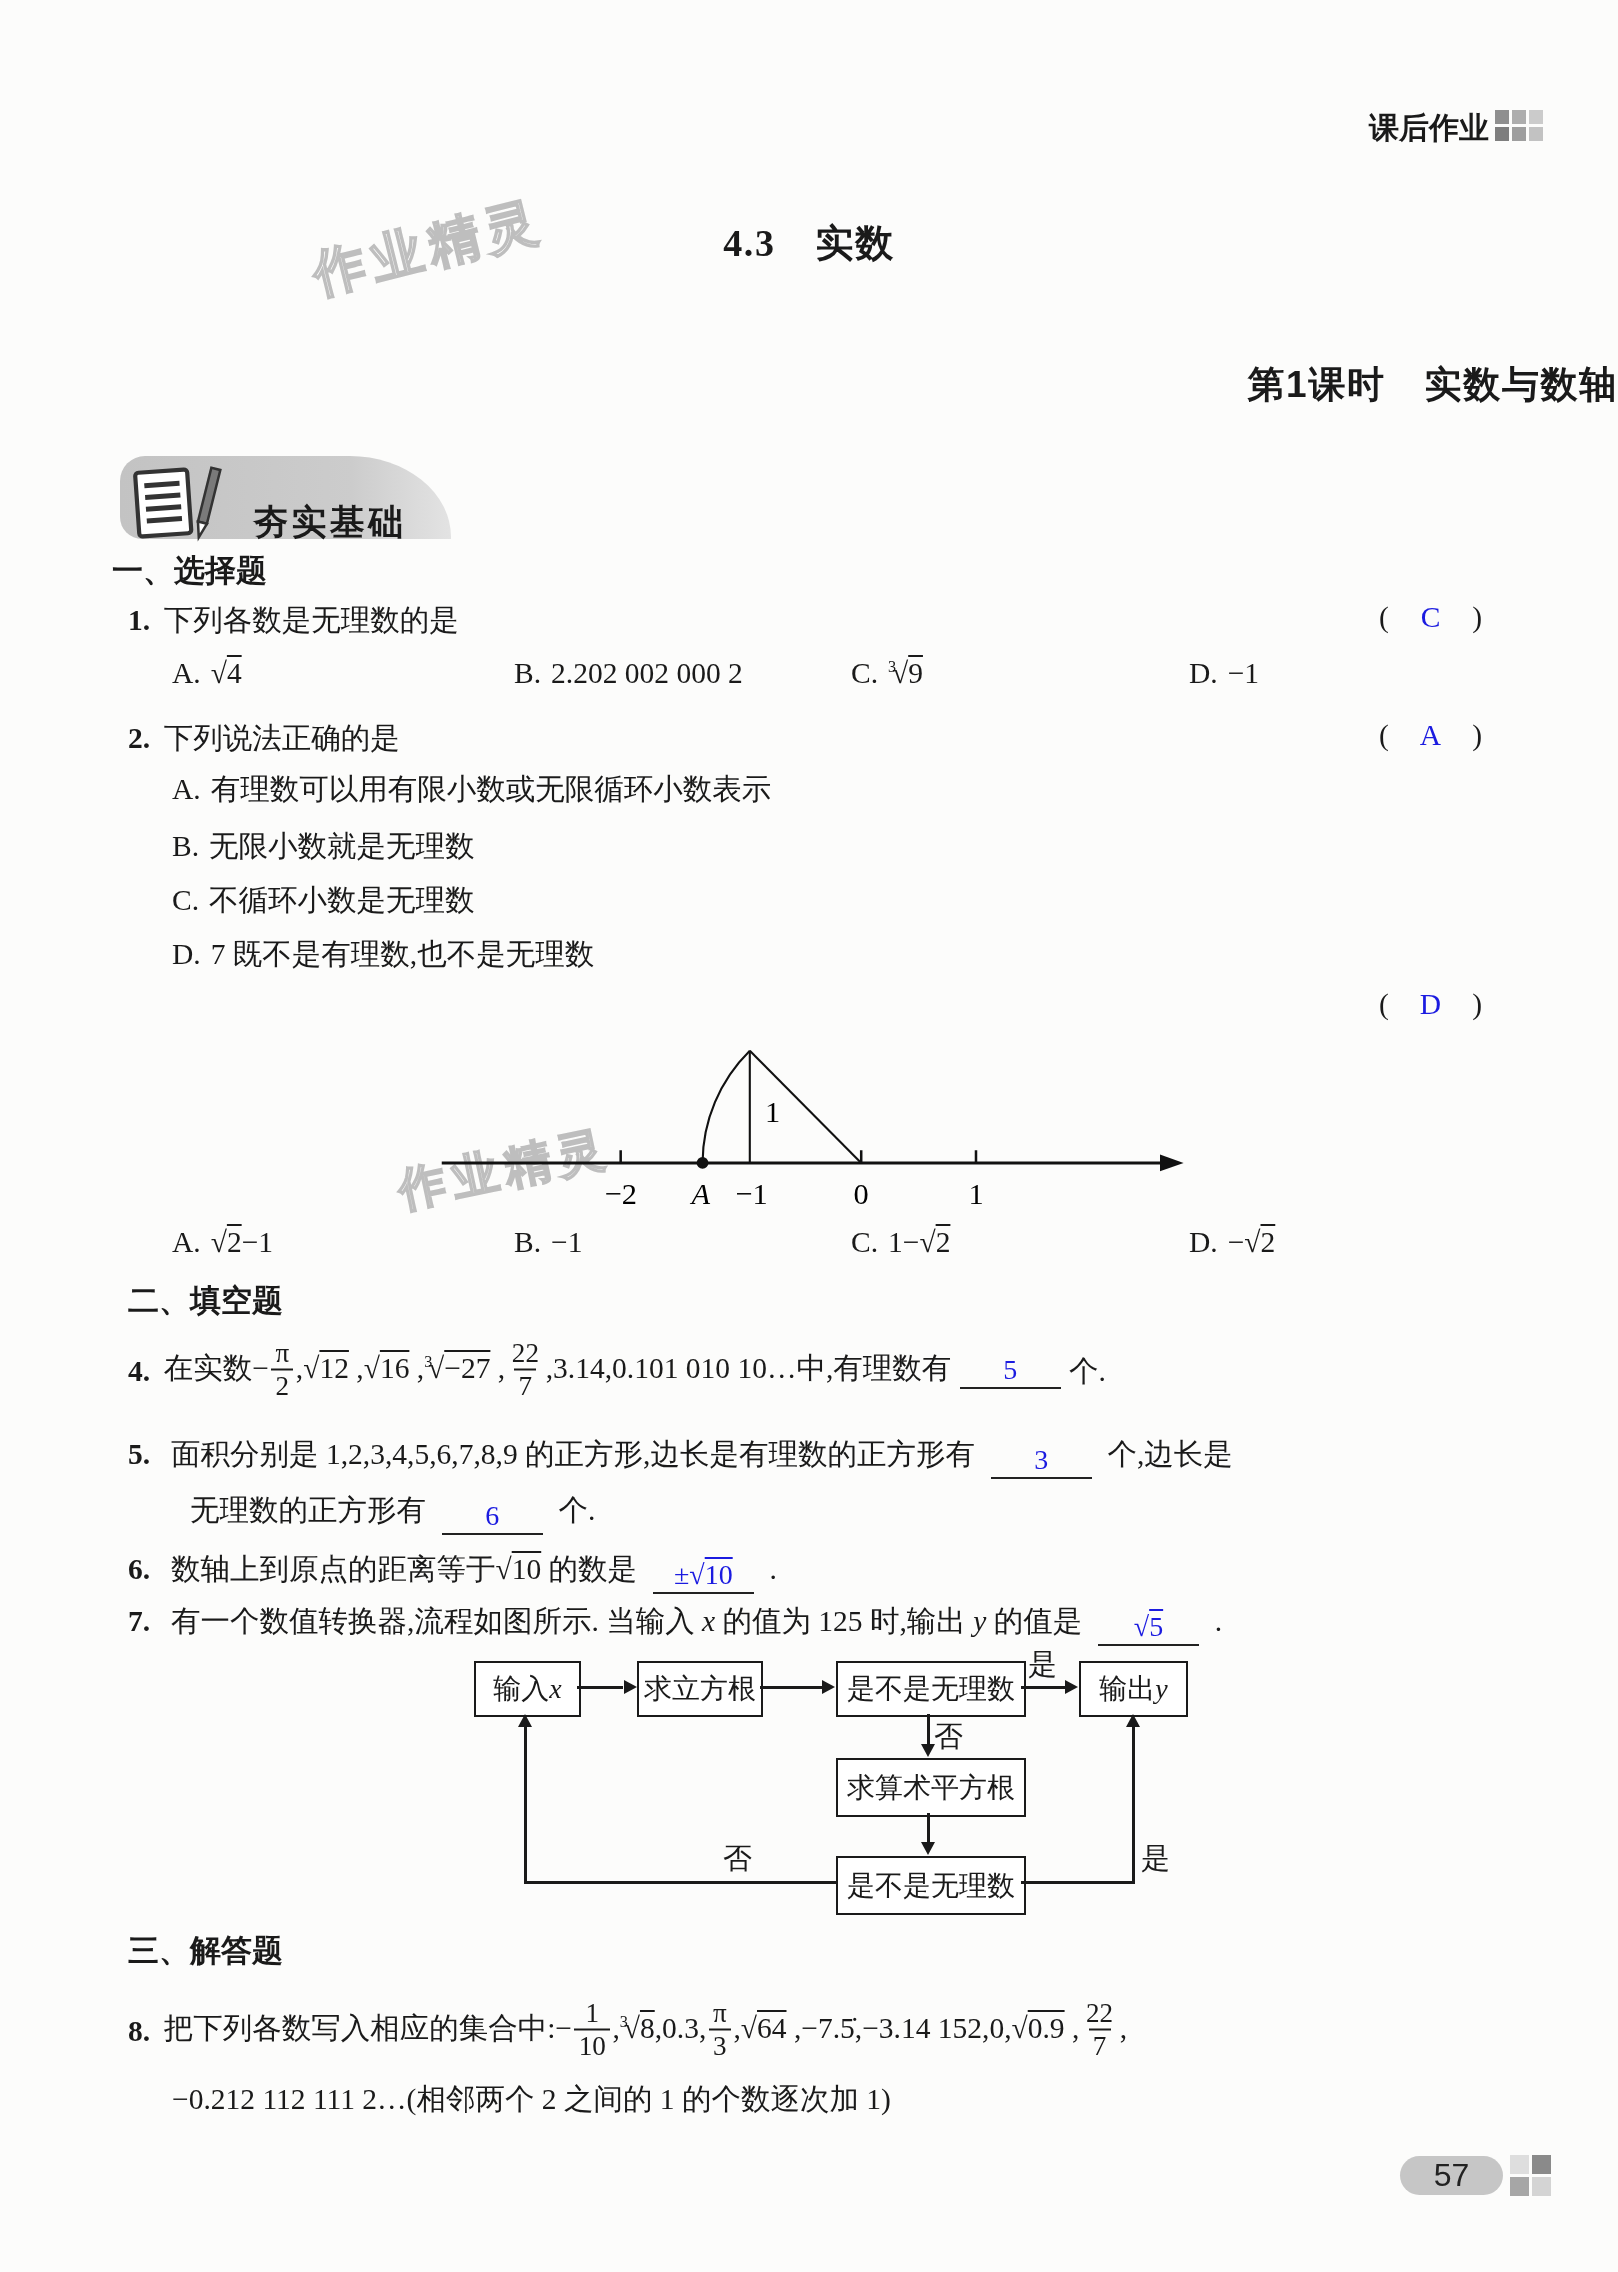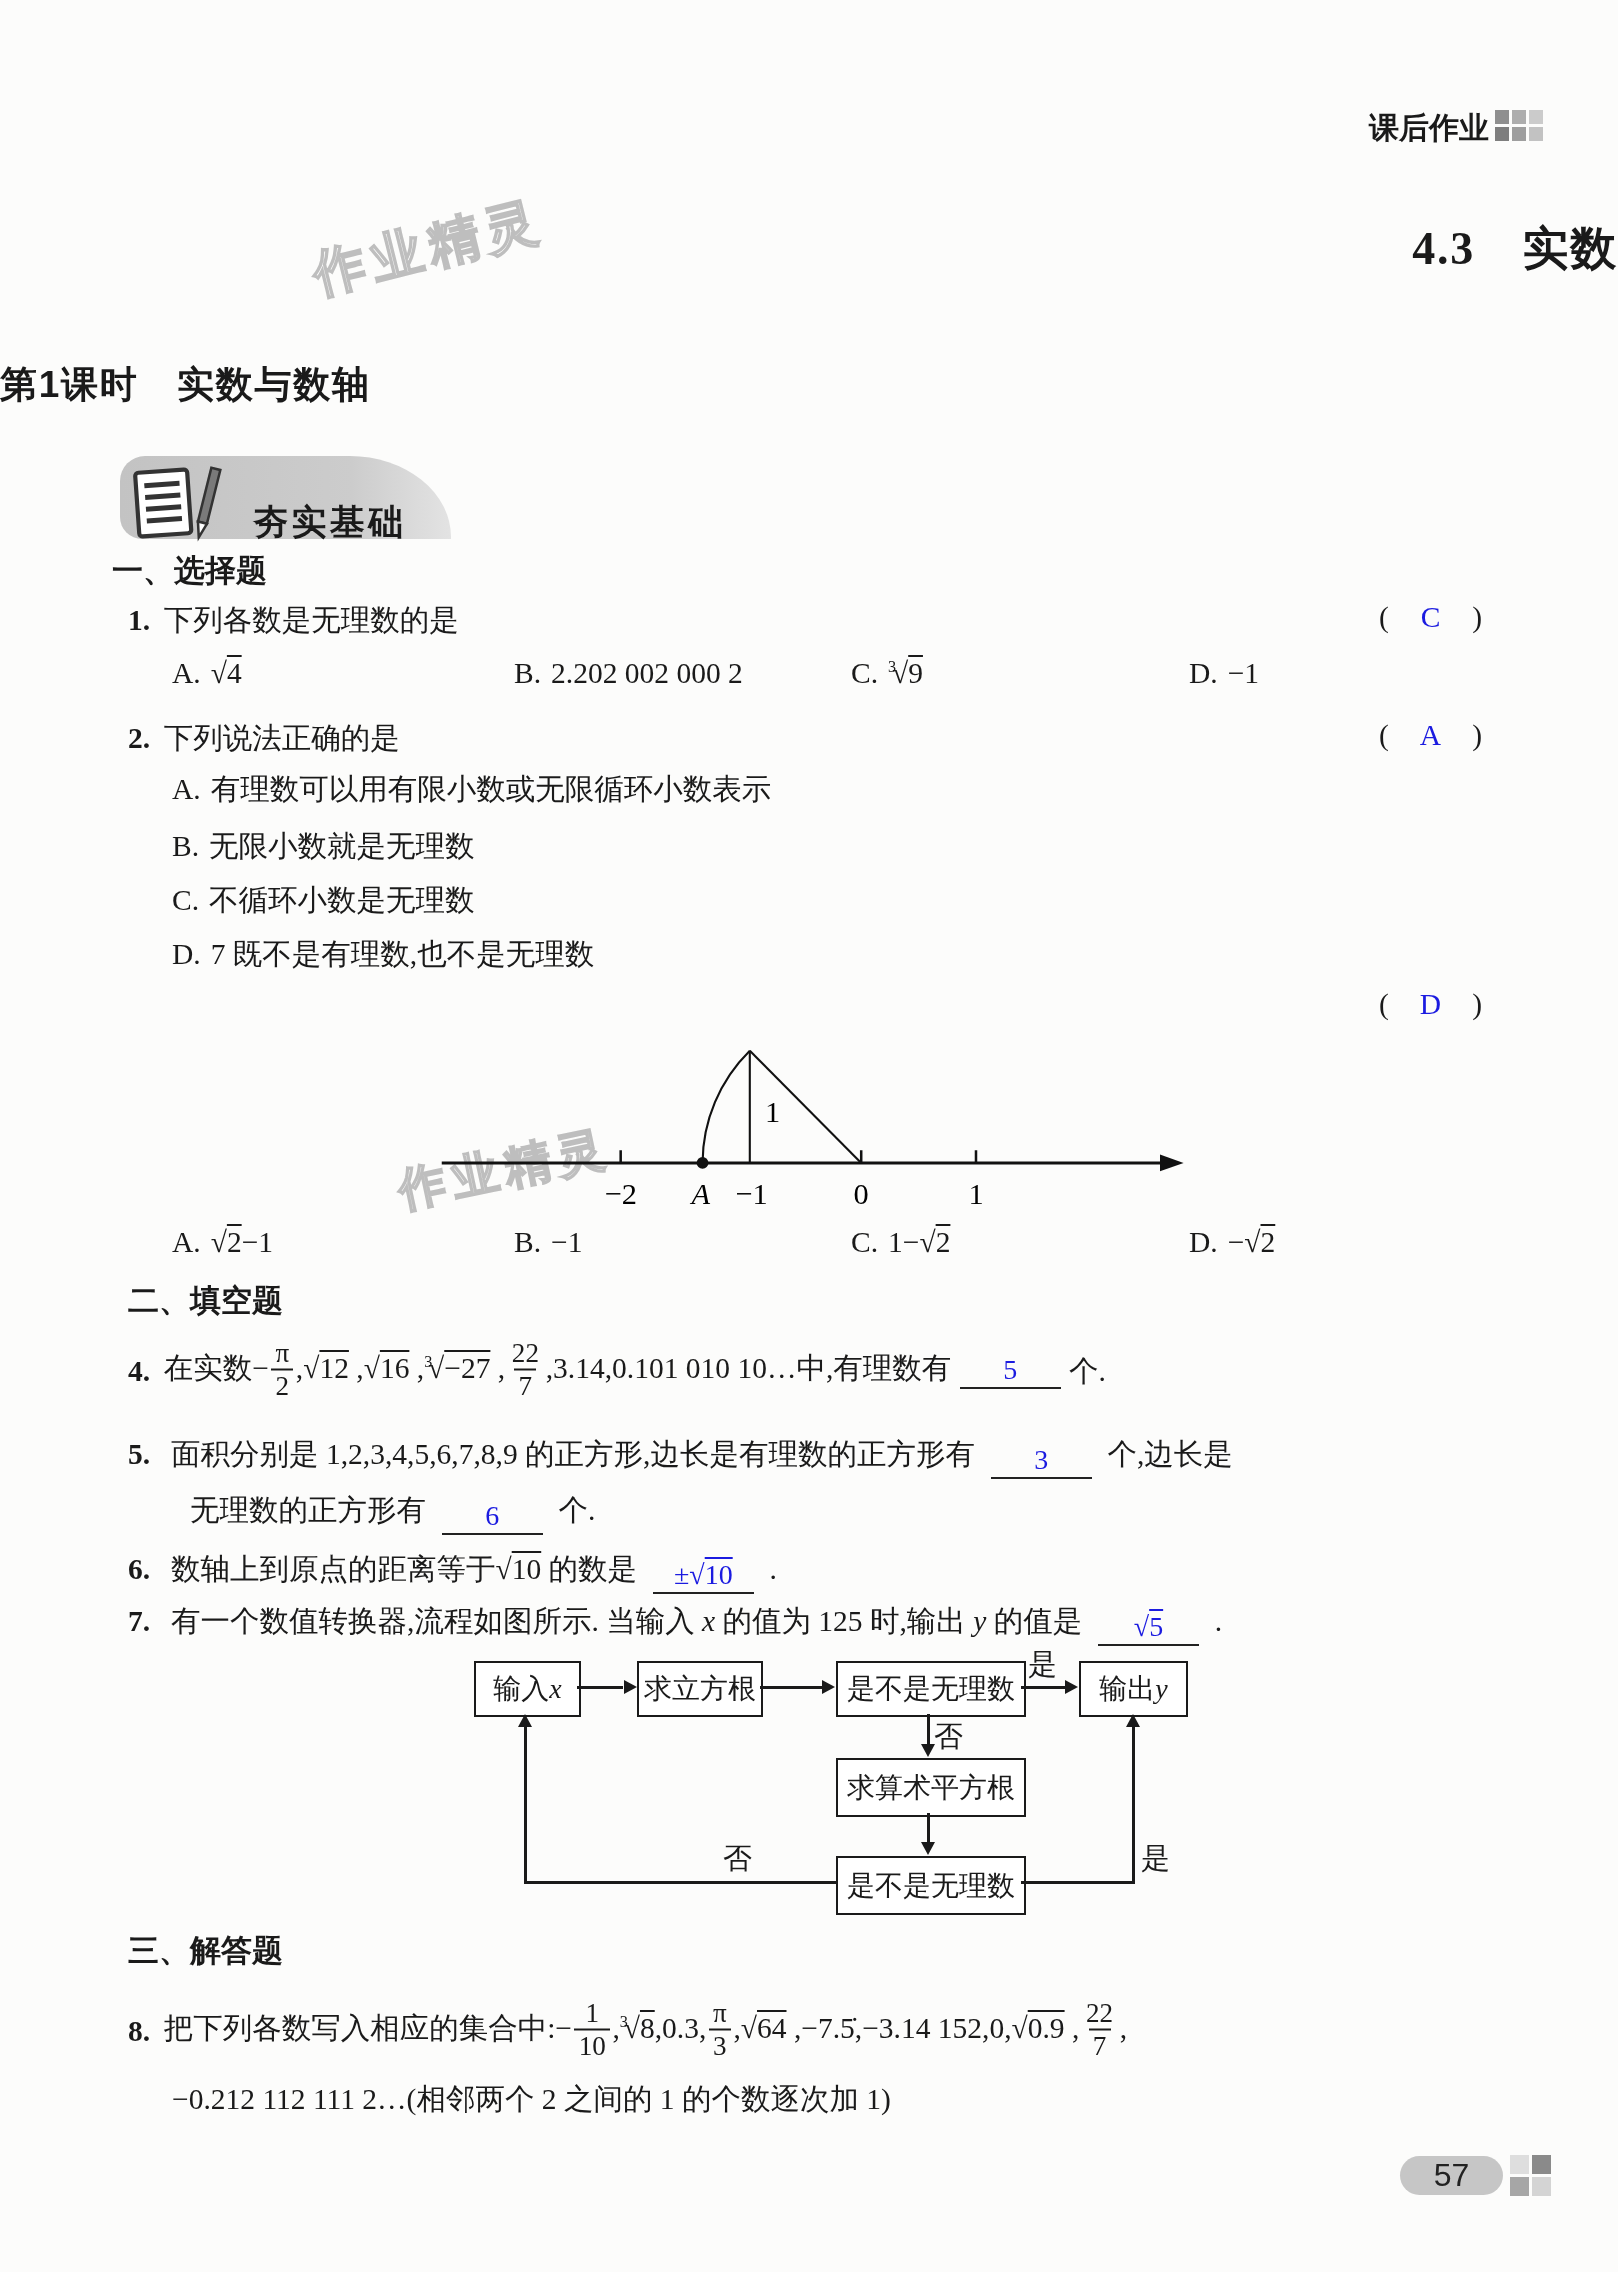--- a/index.html
+++ b/index.html
@@ -3,22 +3,22 @@
 <meta charset="utf-8">
 <style>
   html,body{margin:0;padding:0;background:#e8e8e8;}
   .page{position:relative;width:1618px;height:2273px;background:#fcfcfb;margin:0 auto;
         font-family:"Liberation Serif","DejaVu Serif",serif;color:#1a1a1a;overflow:hidden;}
   .abs{position:absolute;}
   .q{font-size:29.5px;white-space:nowrap;}
   .qnum{font-weight:bold;margin-right:13.5px;}
   .sec{font-family:"Liberation Sans","DejaVu Sans",sans-serif;font-weight:bold;font-size:31px;white-space:nowrap;}
   .hdrlbl{font-family:"Liberation Sans","DejaVu Sans",sans-serif;font-weight:bold;font-size:30px;}
-  .title{left:0;width:100%;text-align:right;font-weight:bold;font-size:46px;letter-spacing:1.7px;}
-  .subtitle{left:0;width:100%;text-align:left;font-family:"Liberation Sans","DejaVu Sans",sans-serif;
+  .title{left:0;width:100%;text-align:center;font-weight:bold;font-size:38px;letter-spacing:1.7px;}
+  .subtitle{left:0;width:100%;text-align:right;font-family:"Liberation Sans","DejaVu Sans",sans-serif;
             font-weight:bold;font-size:37px;letter-spacing:1.7px;}
   .wm{font-family:"Liberation Sans","DejaVu Sans",sans-serif;font-weight:900;color:#ffffff;
       -webkit-text-stroke:1.7px #b8b8b8;letter-spacing:6.8px;opacity:.9;}
   .badge-shape{background:linear-gradient(90deg,#c3c3c3 0%,#cccccc 70%,#e3e3e3 100%);
       border-radius:25px 101px 0 22px / 25px 81px 0 22px;}
   .badge-label{font-family:"Liberation Sans","DejaVu Sans",sans-serif;font-weight:bold;font-size:35px;letter-spacing:3.4px;margin-top:21px;}
   .opt{display:flex;gap:10px;align-items:baseline;font-size:29.5px;white-space:nowrap;}
   .ansbox{width:103px;display:flex;justify-content:space-between;font-size:29.5px;}
   .blue{color:var(--blue,#1b1be0);}
   .ol{text-decoration:overline;}

